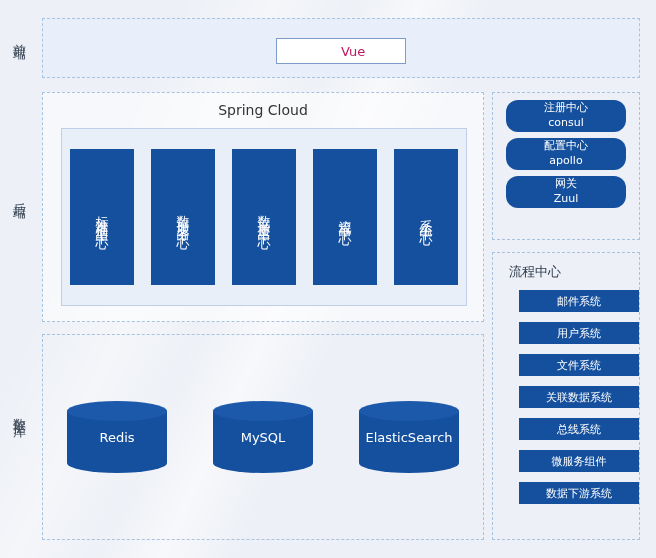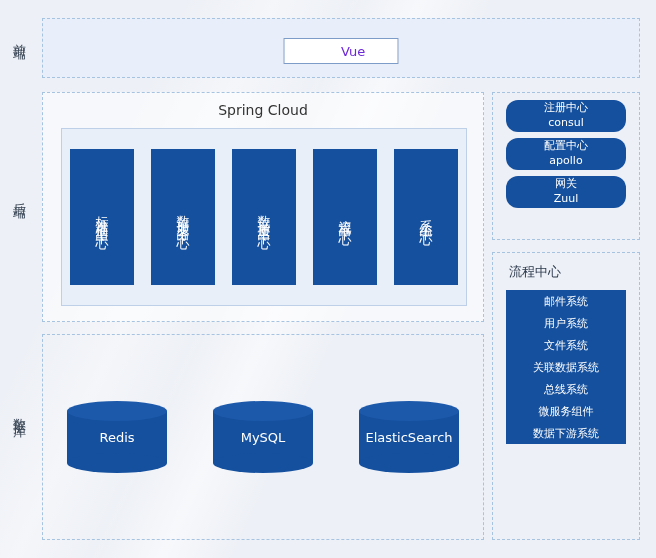--- a/index.html
+++ b/index.html
@@ -38,24 +38,24 @@
     border:1px dashed var(--dashed-border,#a7c3e2);
   }
 
   
   .frontend-band{
     left:42px;top:18px;width:598px;height:60px;
     background:var(--section-fill,#e8effa);
   }
   .vue-node{
     position:absolute;left:50%;top:19px;transform:translateX(-50%);
-    width:115px;height:26px;
+    width:130px;height:26px;
     background:#ffffff;border:1px solid #7e9cc8;
     display:flex;align-items:center;justify-content:center;
-    font-size:13px;color:#6d28d9;padding-left:24px;
+    font-size:13px;color:#be185d;padding-left:24px;
   }
 
   
   .spring-box{
     left:42px;top:92px;width:442px;height:230px;
     background:rgba(255,255,255,0.55);
   }
   .spring-title{
     text-align:center;padding-top:9px;
     font-size:14px;color:#333;
@@ -92,22 +92,22 @@
     display:flex;flex-direction:column;gap:6px;
     padding:7px 0 0 0;align-items:center;
   }
   .micro-node{
     width:120px;height:32px;
     background:var(--primary-blue,#15509e);color:#fff;
     display:flex;flex-direction:column;align-items:center;justify-content:center;
     font-size:11px;line-height:1.35;border-radius:12px;
   }
   .int-items{
-    display:flex;flex-direction:column;
-    padding:9px 0 0 0;align-items:center;
+    display:flex;flex-direction:column;gap:10px;
+    padding:9px 0 0 0;align-items:flex-end;
   }
   .int-node{
     width:120px;height:22px;
     background:var(--primary-blue,#15509e);color:#fff;
     display:flex;align-items:center;justify-content:center;
     font-size:11px;
   }
 
   
   .db-box{

